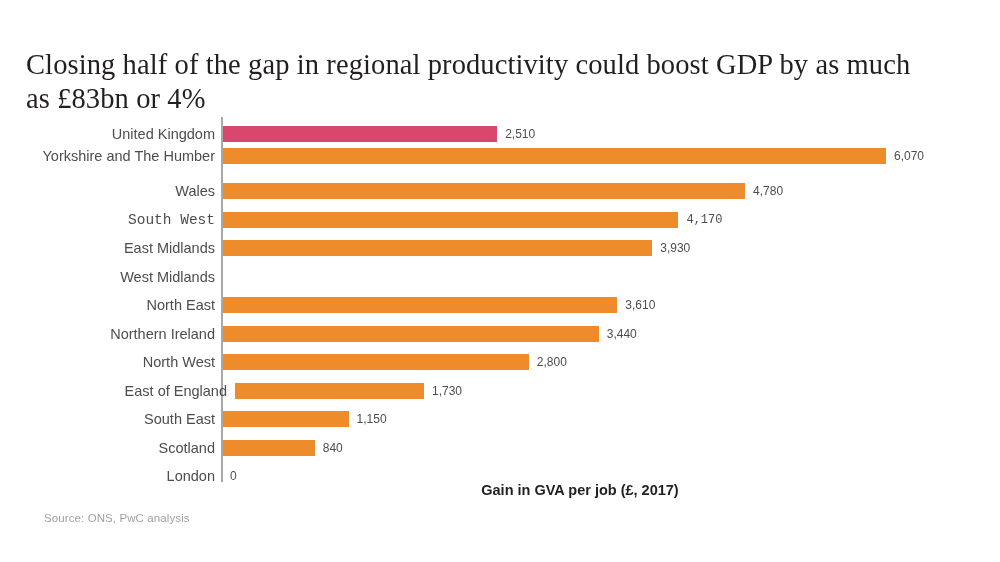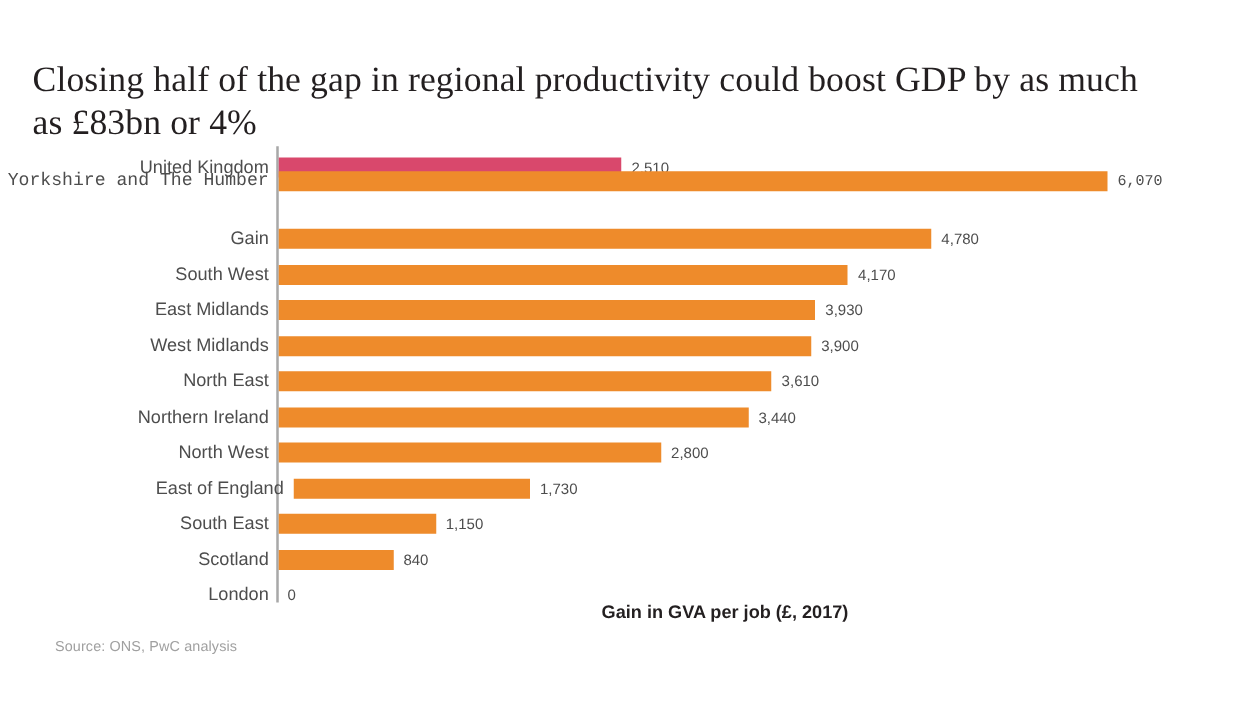--- a/index.html
+++ b/index.html
@@ -139,54 +139,50 @@
   <div id="plot-area">
     <div id="axis-line"></div>
     <div id="bar-rows">
         <div class="bar-row" style="top: 8px;">
           <div class="row-label">United Kingdom</div>
           <div class="bar-wrap">
             <div class="bar highlight" style="width: 274.157px;"></div>
             <div class="bar-value">2,510</div>
           </div>
         </div>
-        <div class="bar-row" style="top: 19px; font-family: Liberation Mono, monospace;">
+        <div class="bar-row" style="top: 30px;">
           <div class="row-label">Yorkshire and The Humber</div>
           <div class="bar-wrap">
             <div class="bar" style="width: 663px;"></div>
             <div class="bar-value">6,070</div>
           </div>
         </div>
         <div class="bar-row" style="top: 65px;">
-          <div class="row-label">Gain</div>
+          <div class="row-label">Wales</div>
           <div class="bar-wrap">
             <div class="bar" style="width: 522.099px;"></div>
             <div class="bar-value">4,780</div>
           </div>
         </div>
-        <div class="bar-row" style="top: 93.5px;">
+        <div class="bar-row" style="top: 93.5px; font-family: Liberation Mono, monospace;">
           <div class="row-label">South West</div>
           <div class="bar-wrap">
             <div class="bar" style="width: 455.471px;"></div>
             <div class="bar-value">4,170</div>
           </div>
         </div>
         <div class="bar-row" style="top: 122px;">
           <div class="row-label">East Midlands</div>
           <div class="bar-wrap">
             <div class="bar" style="width: 429.257px;"></div>
             <div class="bar-value">3,930</div>
           </div>
         </div>
         <div class="bar-row" style="top: 150.5px;">
           <div class="row-label">West Midlands</div>
-          <div class="bar-wrap">
-            <div class="bar" style="width: 425.98px;"></div>
-            <div class="bar-value">3,900</div>
-          </div>
         </div>
         <div class="bar-row" style="top: 179px;">
           <div class="row-label">North East</div>
           <div class="bar-wrap">
             <div class="bar" style="width: 394.305px;"></div>
             <div class="bar-value">3,610</div>
           </div>
         </div>
         <div class="bar-row" style="top: 207.5px;">
           <div class="row-label">Northern Ireland</div>

